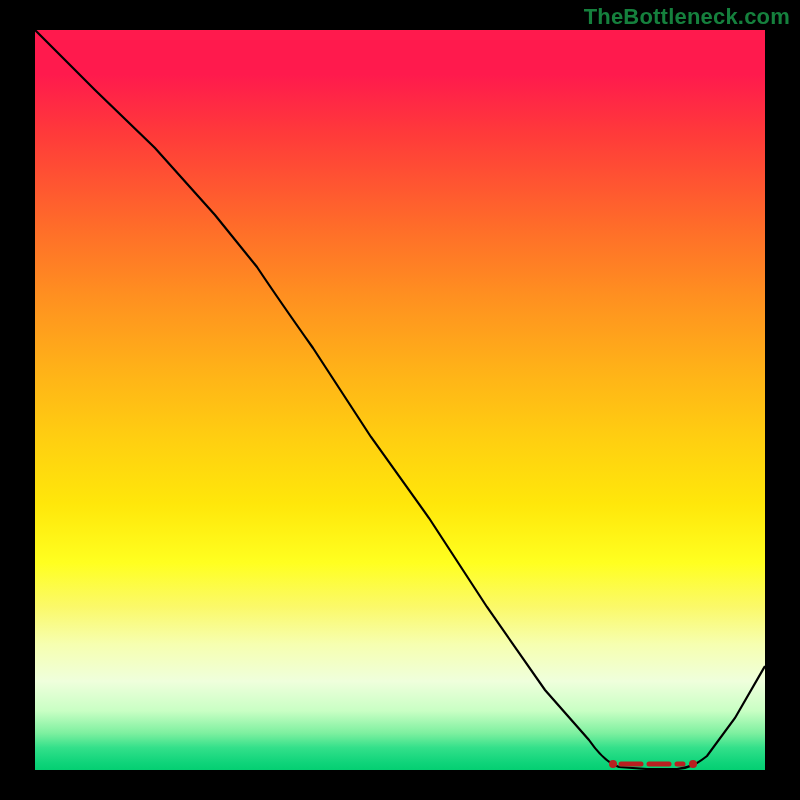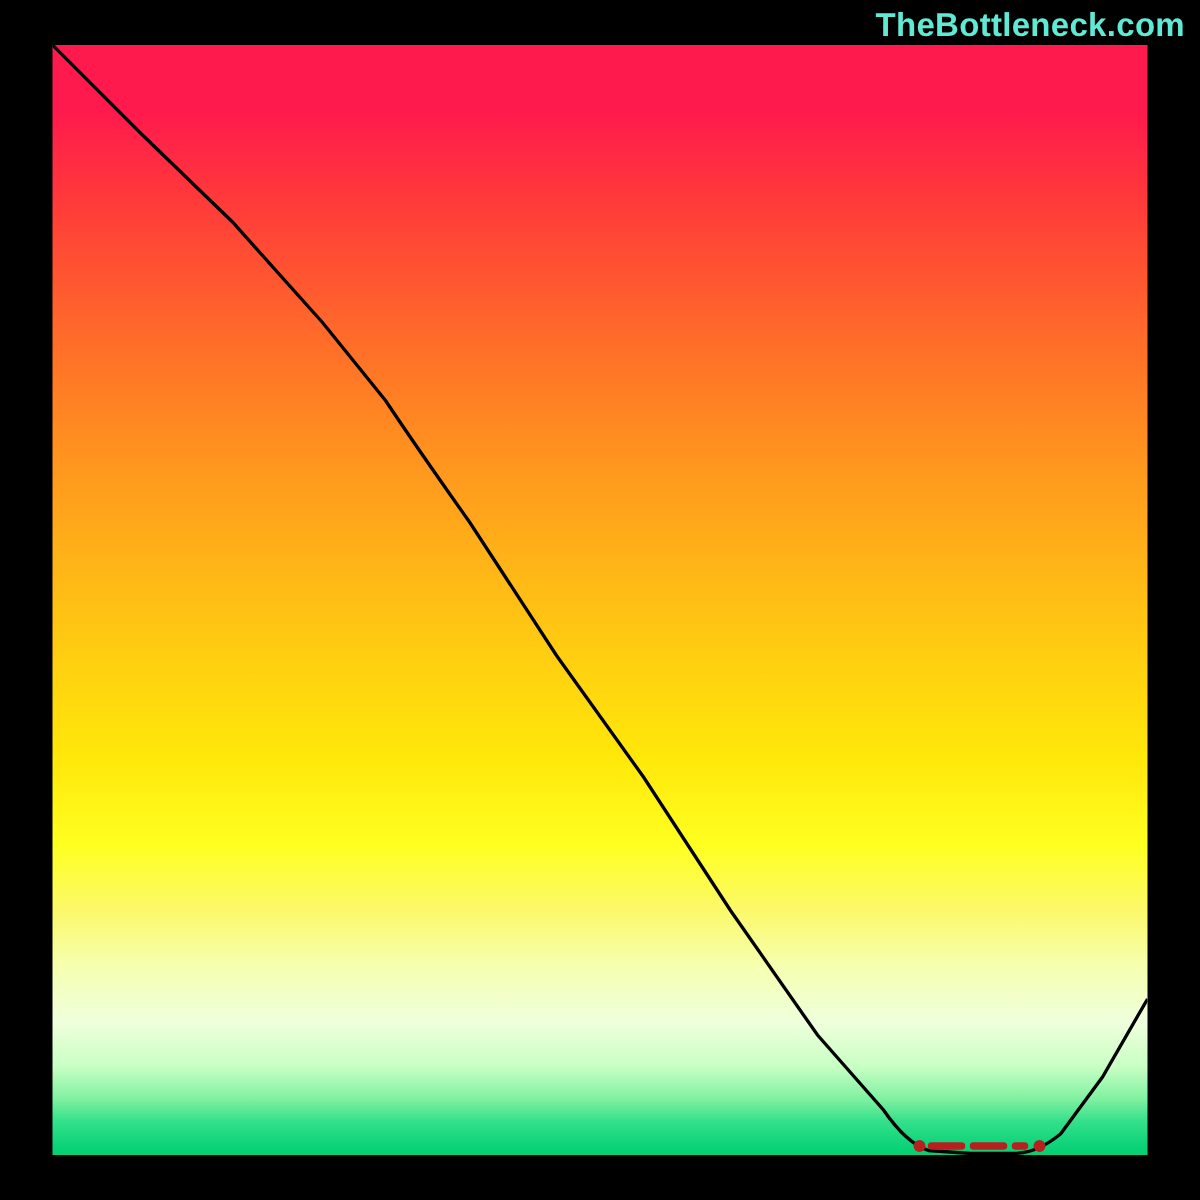--- a/index.html
+++ b/index.html
@@ -43,21 +43,21 @@
       #0fd47a 99%,
       #04cf72 100%
     );
   }
   .watermark {
     position: absolute;
     top: 4px;
     right: 10px;
     font-size: 22px;
     font-weight: bold;
-    color: #5eead4;
+    color: #15803d;
     letter-spacing: 0.2px;
   }
   svg.overlay {
     position: absolute;
     left: 0;
     top: 0;
     width: 730px;
     height: 740px;
   }
   .curve {

